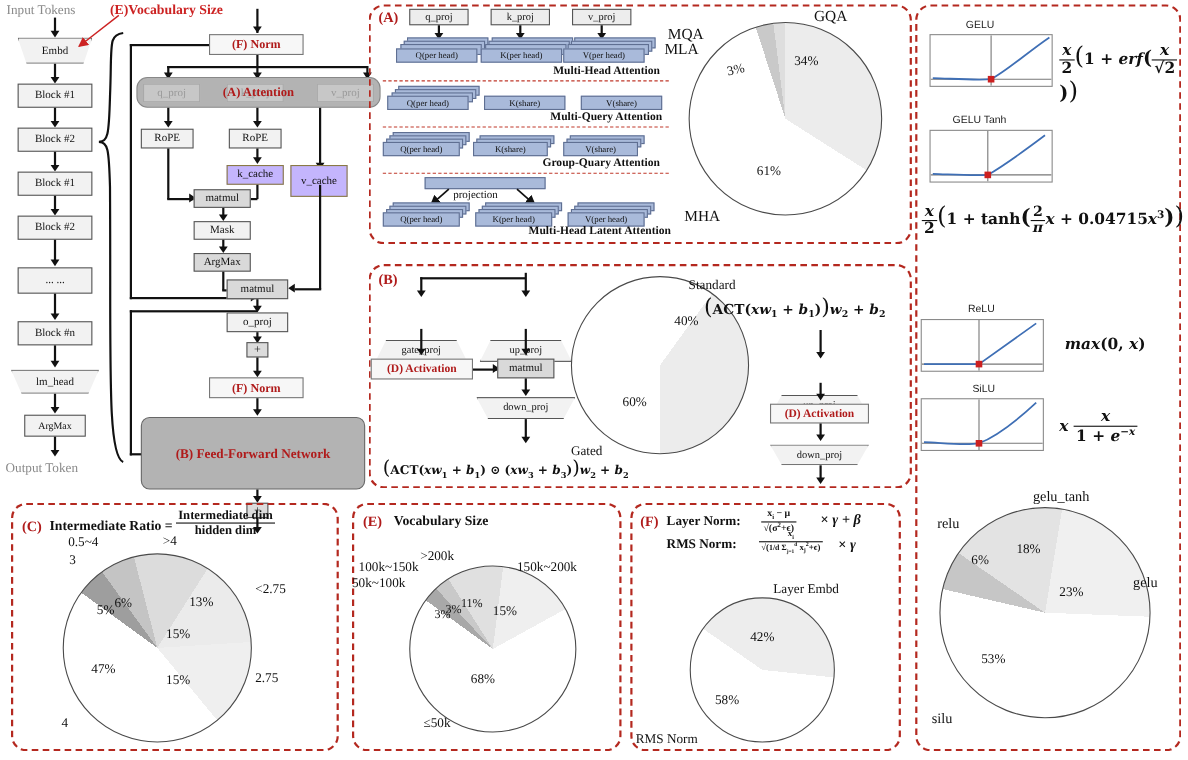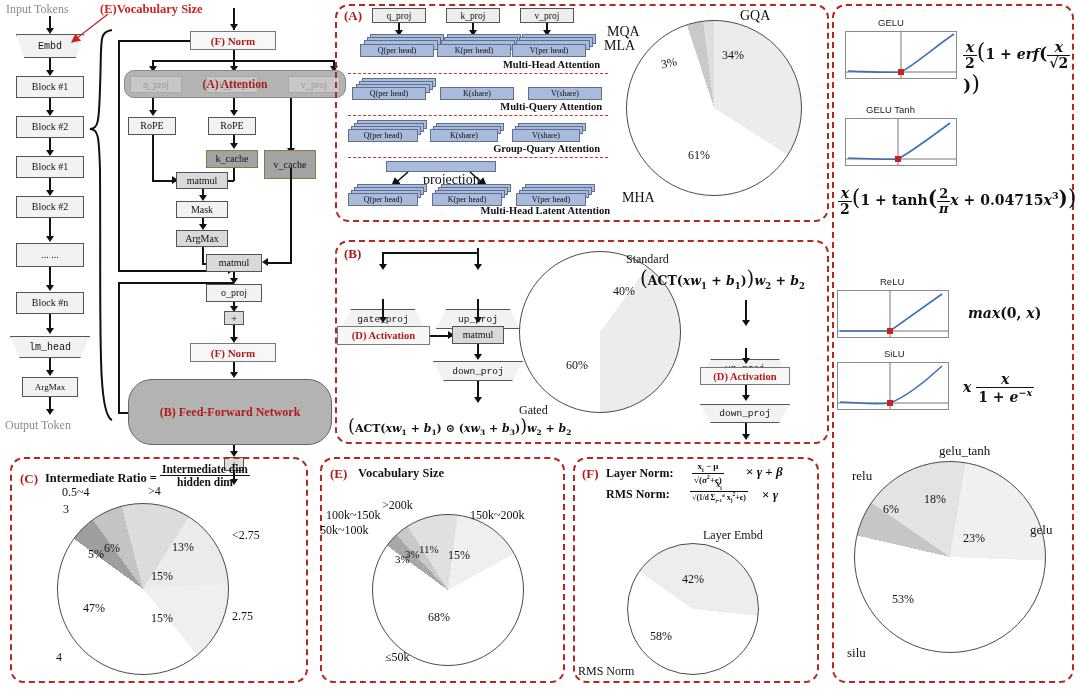--- a/index.html
+++ b/index.html
@@ -5,30 +5,30 @@
   html,body{margin:0;padding:0;background:#fff;}
   body{width:1080px;height:691px;position:relative;overflow:hidden;
        font-family:"Liberation Serif",serif;color:#111;}
   .abs{position:absolute;}
 
   
   .box{position:absolute;box-sizing:border-box;border:1px solid #555;
        background:#f2f2f2;display:flex;align-items:center;justify-content:center;
        font-size:10px;line-height:1;color:#111;text-align:center;}
   .box.dark{background:#d9d9d9;}
-  .box.cache{background:#a3a3a3;border-color:#8a7a45;}
+  .box.cache{background:#c4b5fd;border-color:#8a7a45;}
   .trap{position:absolute;box-sizing:border-box;background:#f2f2f2;border:1px solid #555;
-        display:flex;align-items:center;justify-content:center;font-size:10px;color:#111;font-family:Liberation Mono, monospace;}
+        display:flex;align-items:center;justify-content:center;font-size:10px;color:#111;}
   .trap.down{clip-path:polygon(0 0,100% 0,88% 100%,12% 100%);}
   .trap.up{clip-path:polygon(12% 0,88% 0,100% 100%,0 100%);margin-top:30px;}
   .redlabel{position:absolute;box-sizing:border-box;border:1px solid #777;background:#f7f7f7;
         display:flex;align-items:center;justify-content:center;color:#b01b1b;font-weight:bold;
         font-size:11px;}
   .ffn{position:absolute;box-sizing:border-box;background:#b3b3b3;border:1px solid #666;
-       border-radius:24px;display:flex;align-items:center;justify-content:center;
+       border-radius:8px;display:flex;align-items:center;justify-content:center;
        color:#b01b1b;font-weight:bold;font-size:12px;}
   .attnband{position:absolute;box-sizing:border-box;background:#b3b3b3;border:1px solid #888;
        border-radius:10px;}
   .ghost{position:absolute;box-sizing:border-box;border:1px solid #a9a9a9;background:#c7c7c7;
        color:#9a9a9a;display:flex;align-items:center;justify-content:center;font-size:10px;}
   .plusbox{position:absolute;box-sizing:border-box;border:1px solid #555;background:#dcdcdc;
        display:flex;align-items:center;justify-content:center;font-size:11px;}
 
   
   .hl{position:absolute;background:#111;height:1.6px;}
@@ -368,21 +368,21 @@
 <div class="card" style="left:386px;top:161px;width:110px;height:11px;"></div>
 <svg class="abs" width="130" height="22" style="left:380px;top:170px;">
   <defs>
       <marker id="bh" markerWidth="6" markerHeight="6" refX="5" refY="3" orient="auto">
     <polygon points="0 0, 6 3, 0 6" fill="#111"></polygon>
       </marker>
     </defs>
   <line x1="28" y1="2" x2="12" y2="16" stroke="#111" stroke-width="1.6" marker-end="url(#bh)"></line>
   <line x1="90" y1="2" x2="106" y2="16" stroke="#111" stroke-width="1.6" marker-end="url(#bh)"></line>
 </svg>
-<div class="abs" style="left:423px;top:172px;font-size:14px;">projection</div>
+<div class="abs" style="left:412px;top:172px;font-size:10px;">projection</div>
 <div class="stack" style="left:348px;top:184px;">
   <div class="card" style="left:9px;top:0;width:70px;height:8px;"></div>
   <div class="card" style="left:6px;top:3px;width:70px;height:8px;"></div>
   <div class="card" style="left:3px;top:6px;width:70px;height:8px;"></div>
   <div class="card" style="left:0;top:9px;width:70px;height:13px;">
     <span>Q(per head)</span>
     </div>
 </div>
 <div class="stack" style="left:432px;top:184px;">
   <div class="card" style="left:9px;top:0;width:70px;height:8px;"></div>

